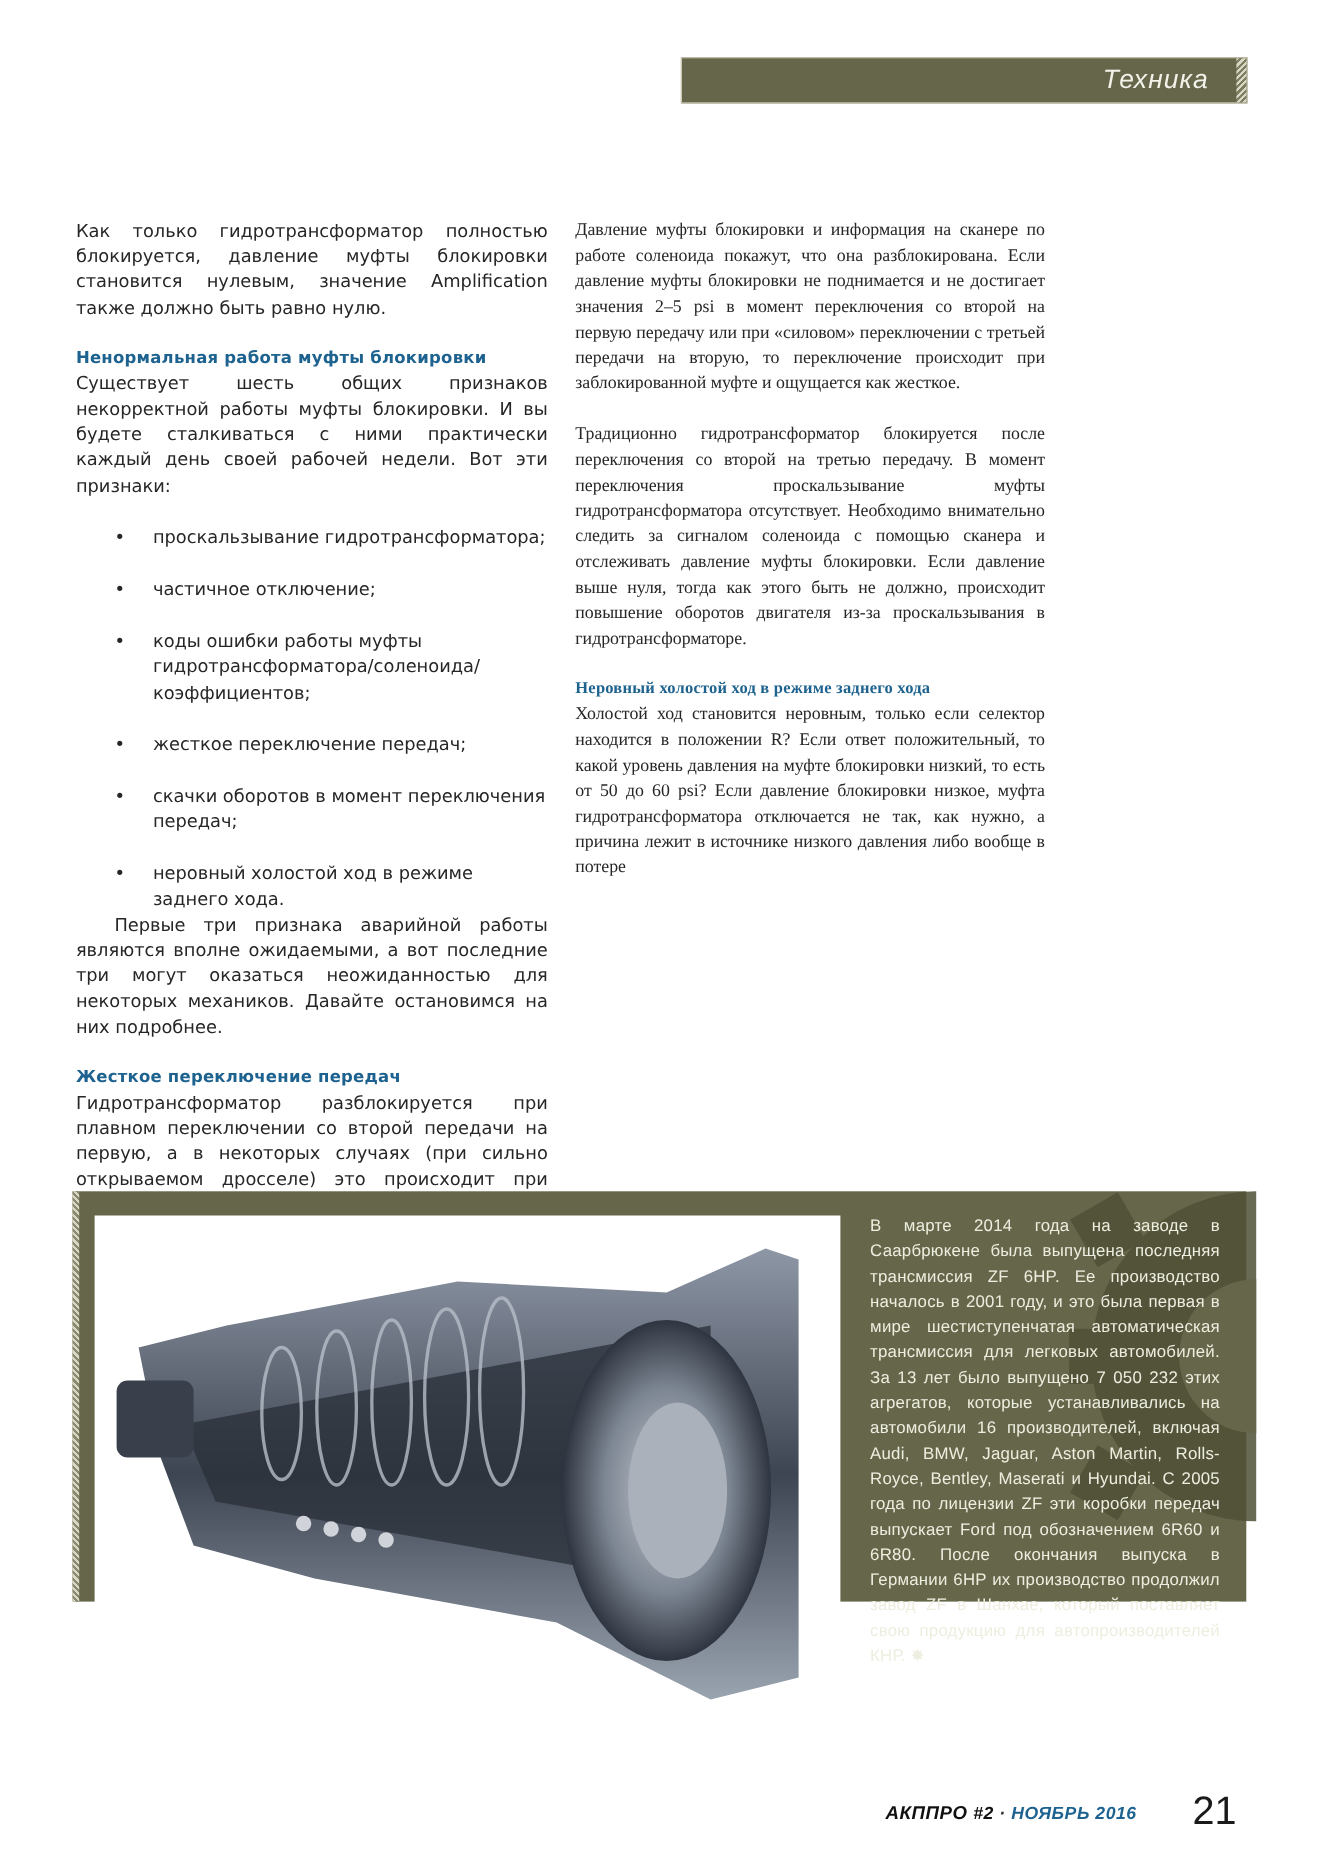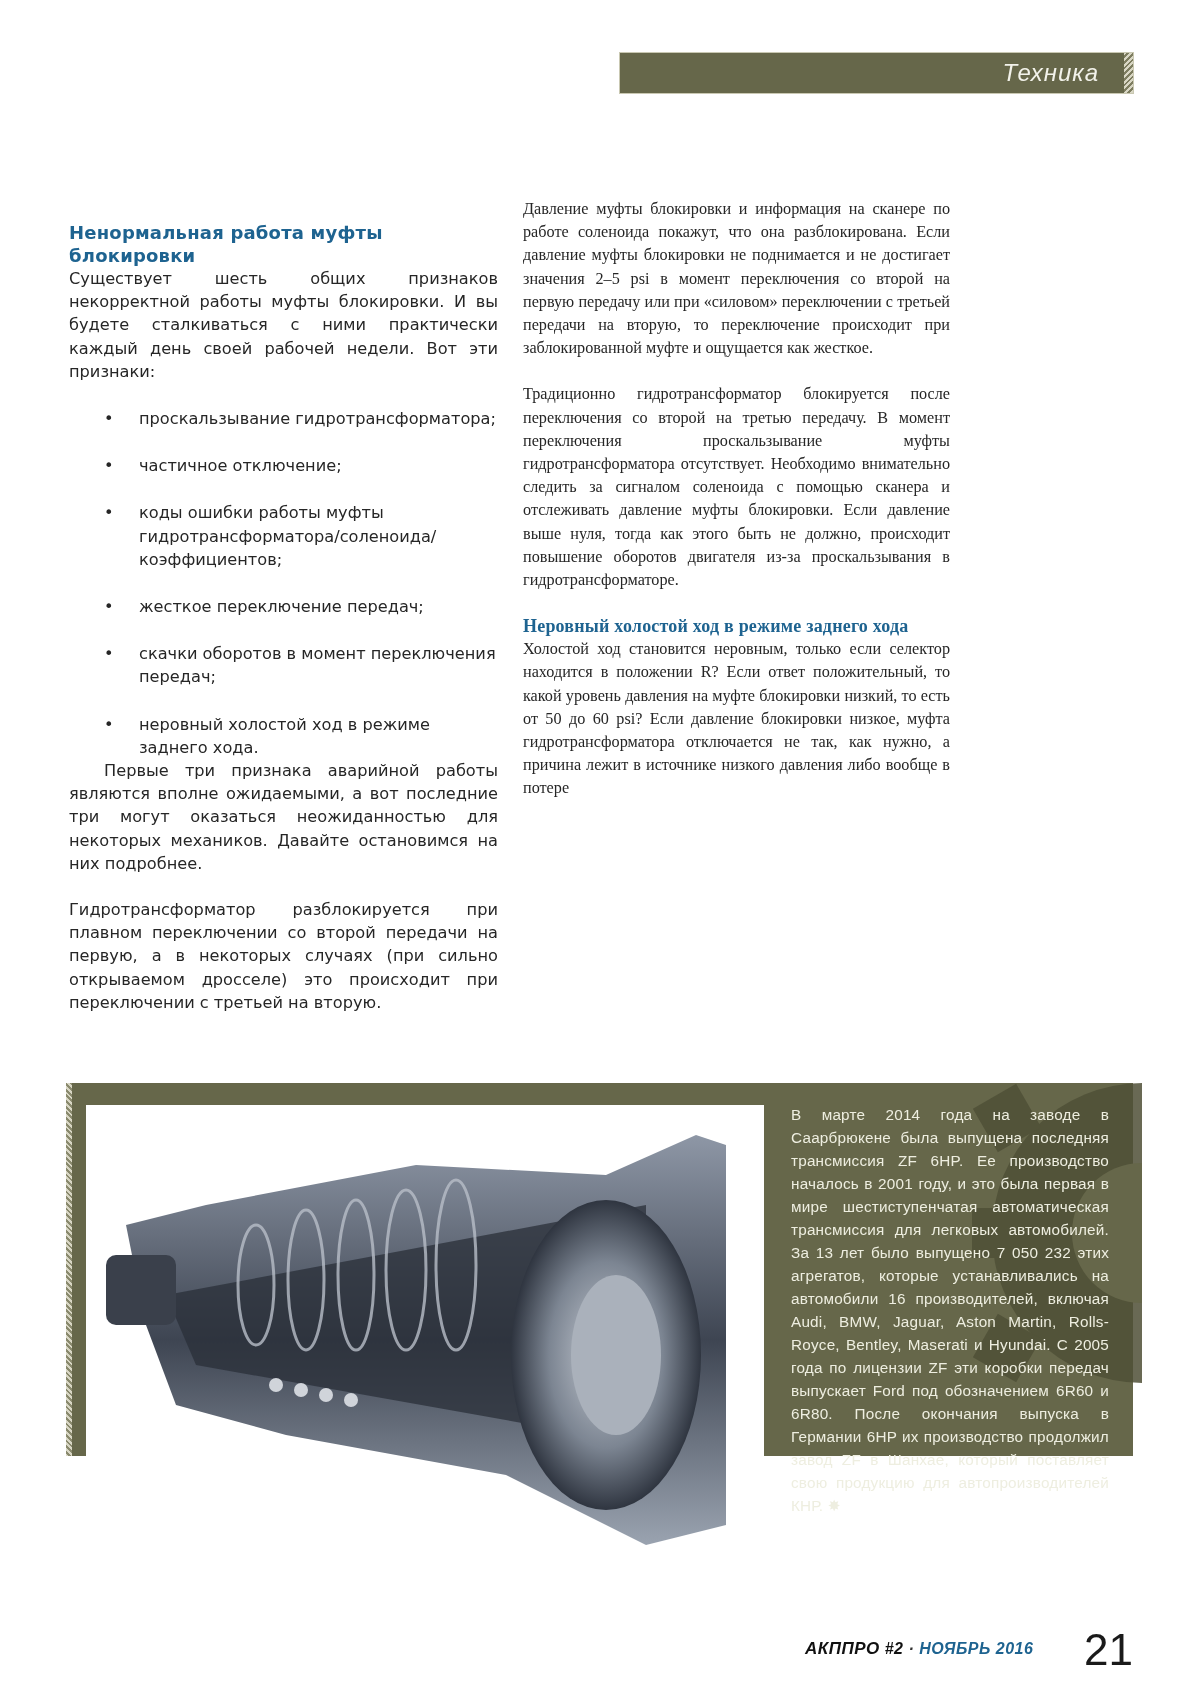--- a/index.html
+++ b/index.html
@@ -8,66 +8,68 @@
     .section-banner { position:absolute; left:619px; top:52px; width:515px; height:42px;
            background:#66674a; border:1px solid #c9c8b2; box-sizing:border-box; }
     .section-banner .stripes { position:absolute; right:0; top:0; width:9px; height:100%;
            background:repeating-linear-gradient(135deg,#d8d6c4 0 2px,#7d7d60 2px 4px); }
     .section-banner .label { position:absolute; right:34px; top:6px; font-size:24px; font-style:italic;
            color:#f2f2ea; letter-spacing:1px; font-family:"Liberation Sans", sans-serif; }
     .col { position:absolute; top:198px; font-size:16.2px; line-height:23.2px; text-align:justify; }
     .col.left { left:69px; width:429px; }
     .col.right { left:523px; width:427px;font-family:Liberation Serif, serif; }
     .col p { margin:0; }
-    .col h2 { margin:0; color:#1e6390; font-size:18px; line-height:23px; font-weight:bold;
+    .col h2 { margin:0; color:#1e6390; font-size:15px; line-height:23px; font-weight:bold;
               text-align:left; letter-spacing:0.2px; }
     .gap { height:23px; }
     ul.bullets { list-style:none; margin:0; padding:0; }
     ul.bullets li { position:relative; padding-left:70px; text-align:left;margin-top:24px; }
     ul.bullets li::before { content:"•"; position:absolute; left:35px; }
     .indent { text-indent:35px; }
     .sidebar { position:absolute; left:66px; top:1083px; width:1067px; height:373px; background:#66674a; }
     .sidebar .stripes { position:absolute; left:0; top:0; width:6px; height:100%;
            background:repeating-linear-gradient(45deg,#d8d6c4 0 2px,#8a8a6e 2px 4px); }
     .photo { position:absolute; left:20px; top:22px; width:678px; height:448px; background:#ffffff; overflow:hidden; }
     .gear { position:absolute; left:846px; top:-20px; width:230px; height:340px; }
     .sidebar-text { position:absolute; left:725px; top:20px; width:318px; font-size:15.3px; line-height:23px;
            color:#eeeee0; text-align:justify; font-family:"Liberation Sans", sans-serif; letter-spacing:0.2px; }
     .footer { position:absolute; left:0; top:1625px; width:1024px; height:50px; }
     .brand { position:absolute; left:805px; top:14px; font-size:16px; font-style:italic; font-weight:bold;
            font-family:"Liberation Sans", sans-serif; letter-spacing:0.5px; white-space:nowrap; }
     .brand .mag { color:#111; font-size:17px; }
     .brand .issue { color:#111; }
     .brand .dot { color:#333; }
     .brand .date { color:#1e6390; }
-    .page-number { position:absolute; left:1084px; top:0; font-size:44px; color:#1a1a1a;
+    .page-number { position:absolute; left:1084px; top:0; font-size:36px; color:#1a1a1a;
            font-family:"Liberation Sans", sans-serif; font-weight:300;text-align:center; }
   </style>
 </head>
 <body>
 
 <div class="section-banner">
   <span class="label">Техника</span>
   <span class="stripes"></span>
 </div>
 
 <div class="col left">
+  <p>Как только гидротрансформатор полностью блокируется, давление муфты блокировки становится нулевым, значение Amplification также должно быть равно нулю.</p>
   <div class="gap"></div>
   <h2>Ненормальная работа муфты блокировки</h2>
   <p>Существует шесть общих признаков некорректной работы муфты блокировки. И вы будете сталкиваться с ними практически каждый день своей рабочей недели. Вот эти признаки:</p>
   <ul class="bullets">
     <li>проскальзывание гидротрансформатора;</li>
     <li>частичное отключение;</li>
     <li>коды ошибки работы муфты гидротрансформатора/соленоида/коэффициентов;</li>
     <li>жесткое переключение передач;</li>
     <li>скачки оборотов в момент переключения передач;</li>
     <li>неровный холостой ход в режиме заднего хода.</li>
   </ul>
   <p class="indent">Первые три признака аварийной работы являются вполне ожидаемыми, а вот последние три могут оказаться неожиданностью для некоторых механиков. Давайте остановимся на них подробнее.</p>
   <div class="gap"></div>
+  <h2>Жесткое переключение передач</h2>
   <p>Гидротрансформатор разблокируется при плавном переключении со второй передачи на первую, а в некоторых случаях (при сильно открываемом дросселе) это происходит при переключении с третьей на вторую.</p>
 </div>
 
 <div class="col right">
   <p>Давление муфты блокировки и информация на сканере по работе соленоида покажут, что она разблокирована. Если давление муфты блокировки не поднимается и не достигает значения 2–5 psi в момент переключения со второй на первую передачу или при «силовом» переключении с третьей передачи на вторую, то переключение происходит при заблокированной муфте и ощущается как жесткое.</p>
   <div class="gap"></div>
   <p>Традиционно гидротрансформатор блокируется после переключения со второй на третью передачу. В момент переключения проскальзывание муфты гидротрансформатора отсутствует. Необходимо внимательно следить за сигналом соленоида с помощью сканера и отслеживать давление муфты блокировки. Если давление выше нуля, тогда как этого быть не должно, происходит повышение оборотов двигателя из-за проскальзывания в гидротрансформаторе.</p>
   <div class="gap"></div>
   <h2>Неровный холостой ход в режиме заднего хода</h2>
   <p>Холостой ход становится неровным, только если селектор находится в положении R? Если ответ положительный, то какой уровень давления на муфте блокировки низкий, то есть от 50 до 60 psi? Если давление блокировки низкое, муфта гидротрансформатора отключается не так, как нужно, а причина лежит в источнике низкого давления либо вообще в потере</p>

